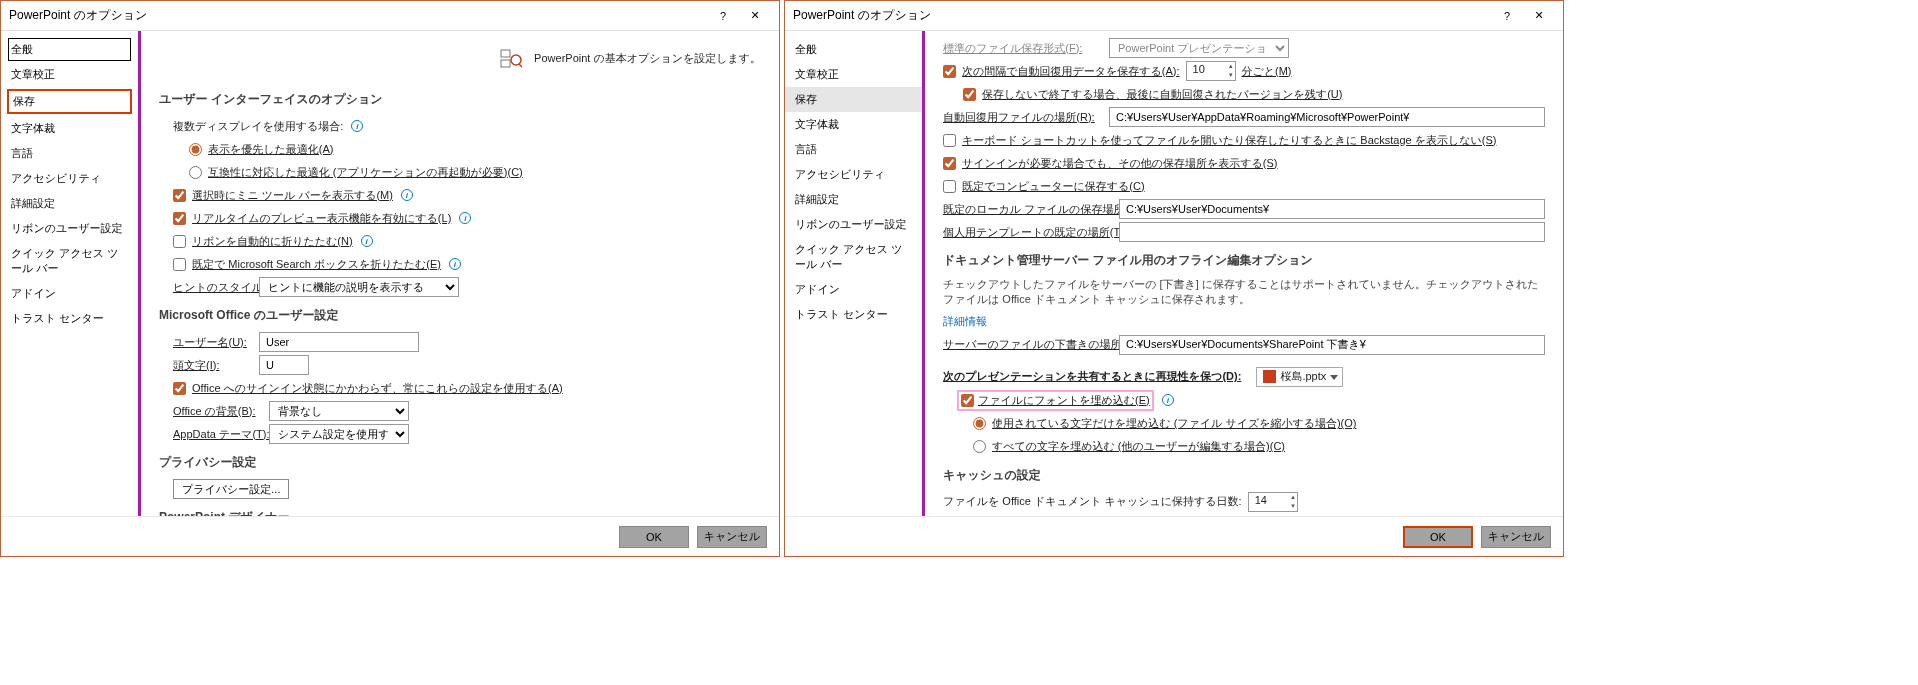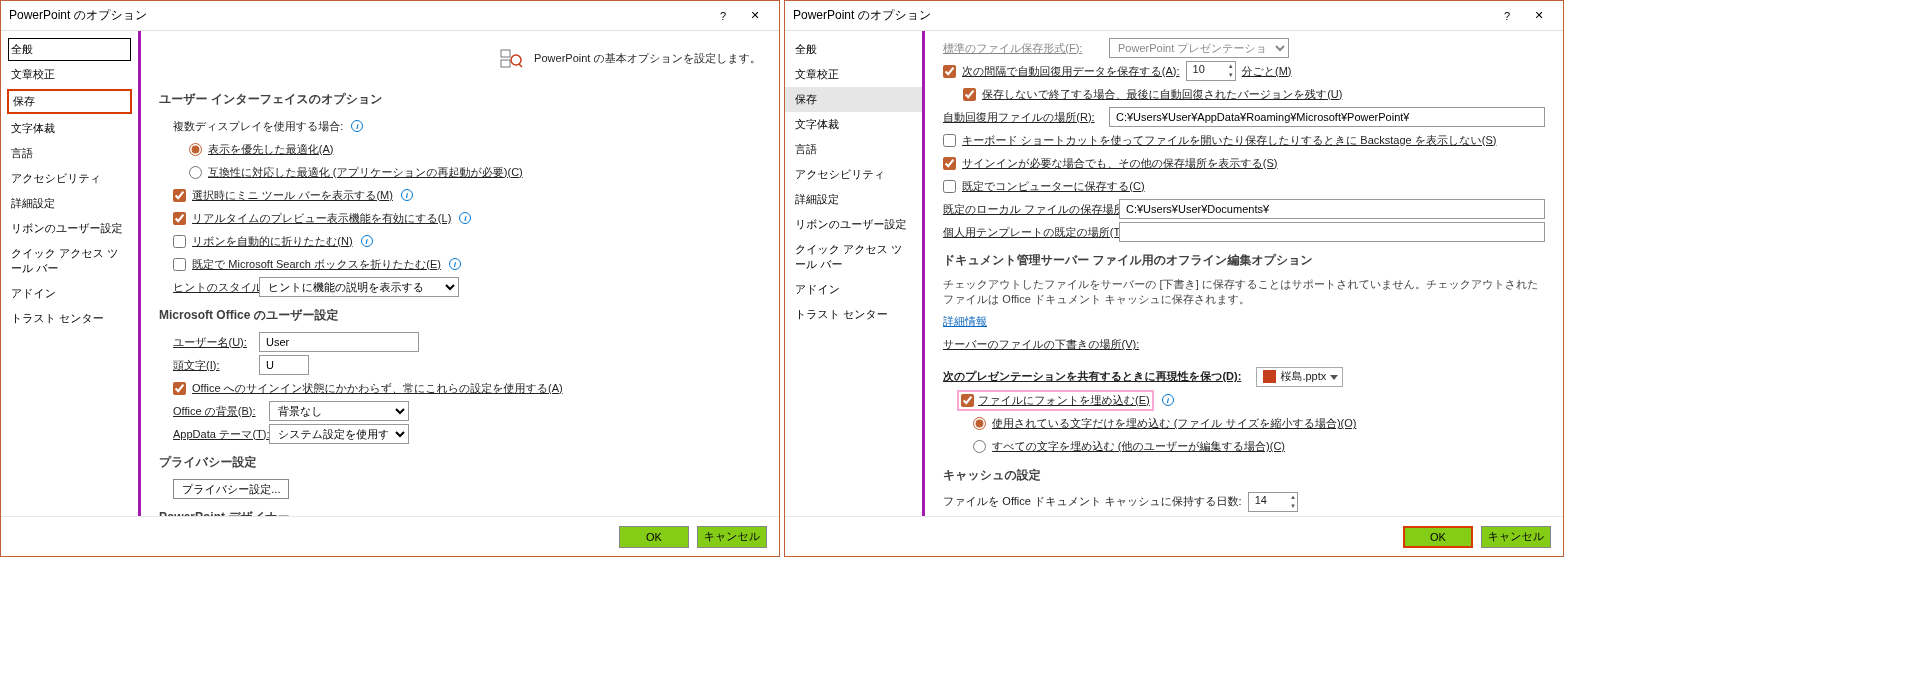--- a/index.html
+++ b/index.html
@@ -20,23 +20,23 @@
 h3.section { font-size: 12px; font-weight: 600; color: #404040; margin: 10px 0 8px 0; }
 .row { display: flex; align-items: center; margin: 3px 0 3px 14px; gap: 6px; min-height: 20px; }
 .row.indent { margin-left: 30px; }
 input[type=checkbox] { width: 13px; height: 13px; accent-color: #c06030; }
 input[type=radio] { width: 13px; height: 13px; accent-color: #c06030; }
 input[type=text] { border: 1px solid #999; padding: 2px 6px; height: 20px; font-size: 11px; }
 select { border: 1px solid #999; padding: 1px 4px; height: 20px; font-size: 11px; background: #fff; }
 .u { text-decoration: underline; }
 .info-icon { display: inline-flex; width: 12px; height: 12px; border: 1px solid #0078d4; border-radius: 50%; color: #0078d4; font-size: 8px; align-items: center; justify-content: center; margin-left: 2px; font-style: italic; font-weight: bold; }
 .lbl { white-space: nowrap; }
-.link { color: #0563c1; text-decoration: underline; cursor: pointer; }
+.link { color: #0563c1; cursor: pointer; }
 .btn-row { height: 40px; border-top: 1px solid #e8e8e8; display: flex; justify-content: flex-end; align-items: center; gap: 8px; padding: 0 12px; }
-button.dlg { min-width: 70px; height: 22px; border: 1px solid #888; background: #84cc16; cursor: pointer; font-size: 11px; }
+button.dlg { min-width: 70px; height: 22px; border: 1px solid #888; background: #a3a3a3; cursor: pointer; font-size: 11px; }
 button.dlg.highlight-red { border: 2px solid #d83b01; }
 button.small { height: 20px; padding: 0 8px; border: 1px solid #888; background: #fff; cursor: pointer; font-size: 11px; }
 .note { margin: 4px 0 4px 0; line-height: 1.4; color: #444; }
 .pp-chip { display: inline-flex; align-items: center; gap: 4px; border: 1px solid #aaa; padding: 1px 16px 1px 6px; height: 20px; position: relative; }
 .pp-chip::after { content: ""; position: absolute; right: 4px; top: 7px; border-left: 4px solid transparent; border-right: 4px solid transparent; border-top: 5px solid #555; }
 .pp-icon { width: 13px; height: 13px; background: #c43e1c; display: inline-block; }
 .highlight-red-box { border: 2px solid #f9a8d4; padding: 1px 2px; display: inline-flex; align-items: center; gap: 4px; }
 .truncate-top-row { color: #888; font-size: 10px; }
 .spinner { border: 1px solid #999; padding: 1px 18px 1px 6px; height: 20px; position: relative; display: inline-block; min-width: 50px; }
 .spinner::after { content: "▴\A▾"; white-space: pre; position: absolute; right: 2px; top: -1px; font-size: 7px; line-height: 9px; color: #555; }
@@ -216,20 +216,21 @@
         <input type="text" style="flex: 1 1 0%;" value="">
         </div>
 
       <h3 class="section">ドキュメント管理サーバー ファイル用のオフライン編集オプション</h3>
       <div class="note">チェックアウトしたファイルをサーバーの [下書き] に保存することはサポートされていません。チェックアウトされたファイルは Office ドキュメント キャッシュに保存されます。</div>
       <div class="row" style="margin-left:0">
           <span class="link">詳細情報</span>
         </div>
       <div class="row" style="margin-left:0">
           <span class="lbl u" style="width:170px">サーバーのファイルの下書きの場所(V):</span>
+        <input type="text" style="flex: 1 1 0%;" value="C:¥Users¥User¥Documents¥SharePoint 下書き¥">
         </div>
 
       <div class="row" style="margin-left:0;margin-top:12px">
         <span class="lbl u" style="font-weight:600">次のプレゼンテーションを共有するときに再現性を保つ(D):</span>&nbsp;
         <span class="pp-chip">
             <span class="pp-icon"></span>
             <span>桜島.pptx</span>
           </span>
       </div>
       <div class="row">

